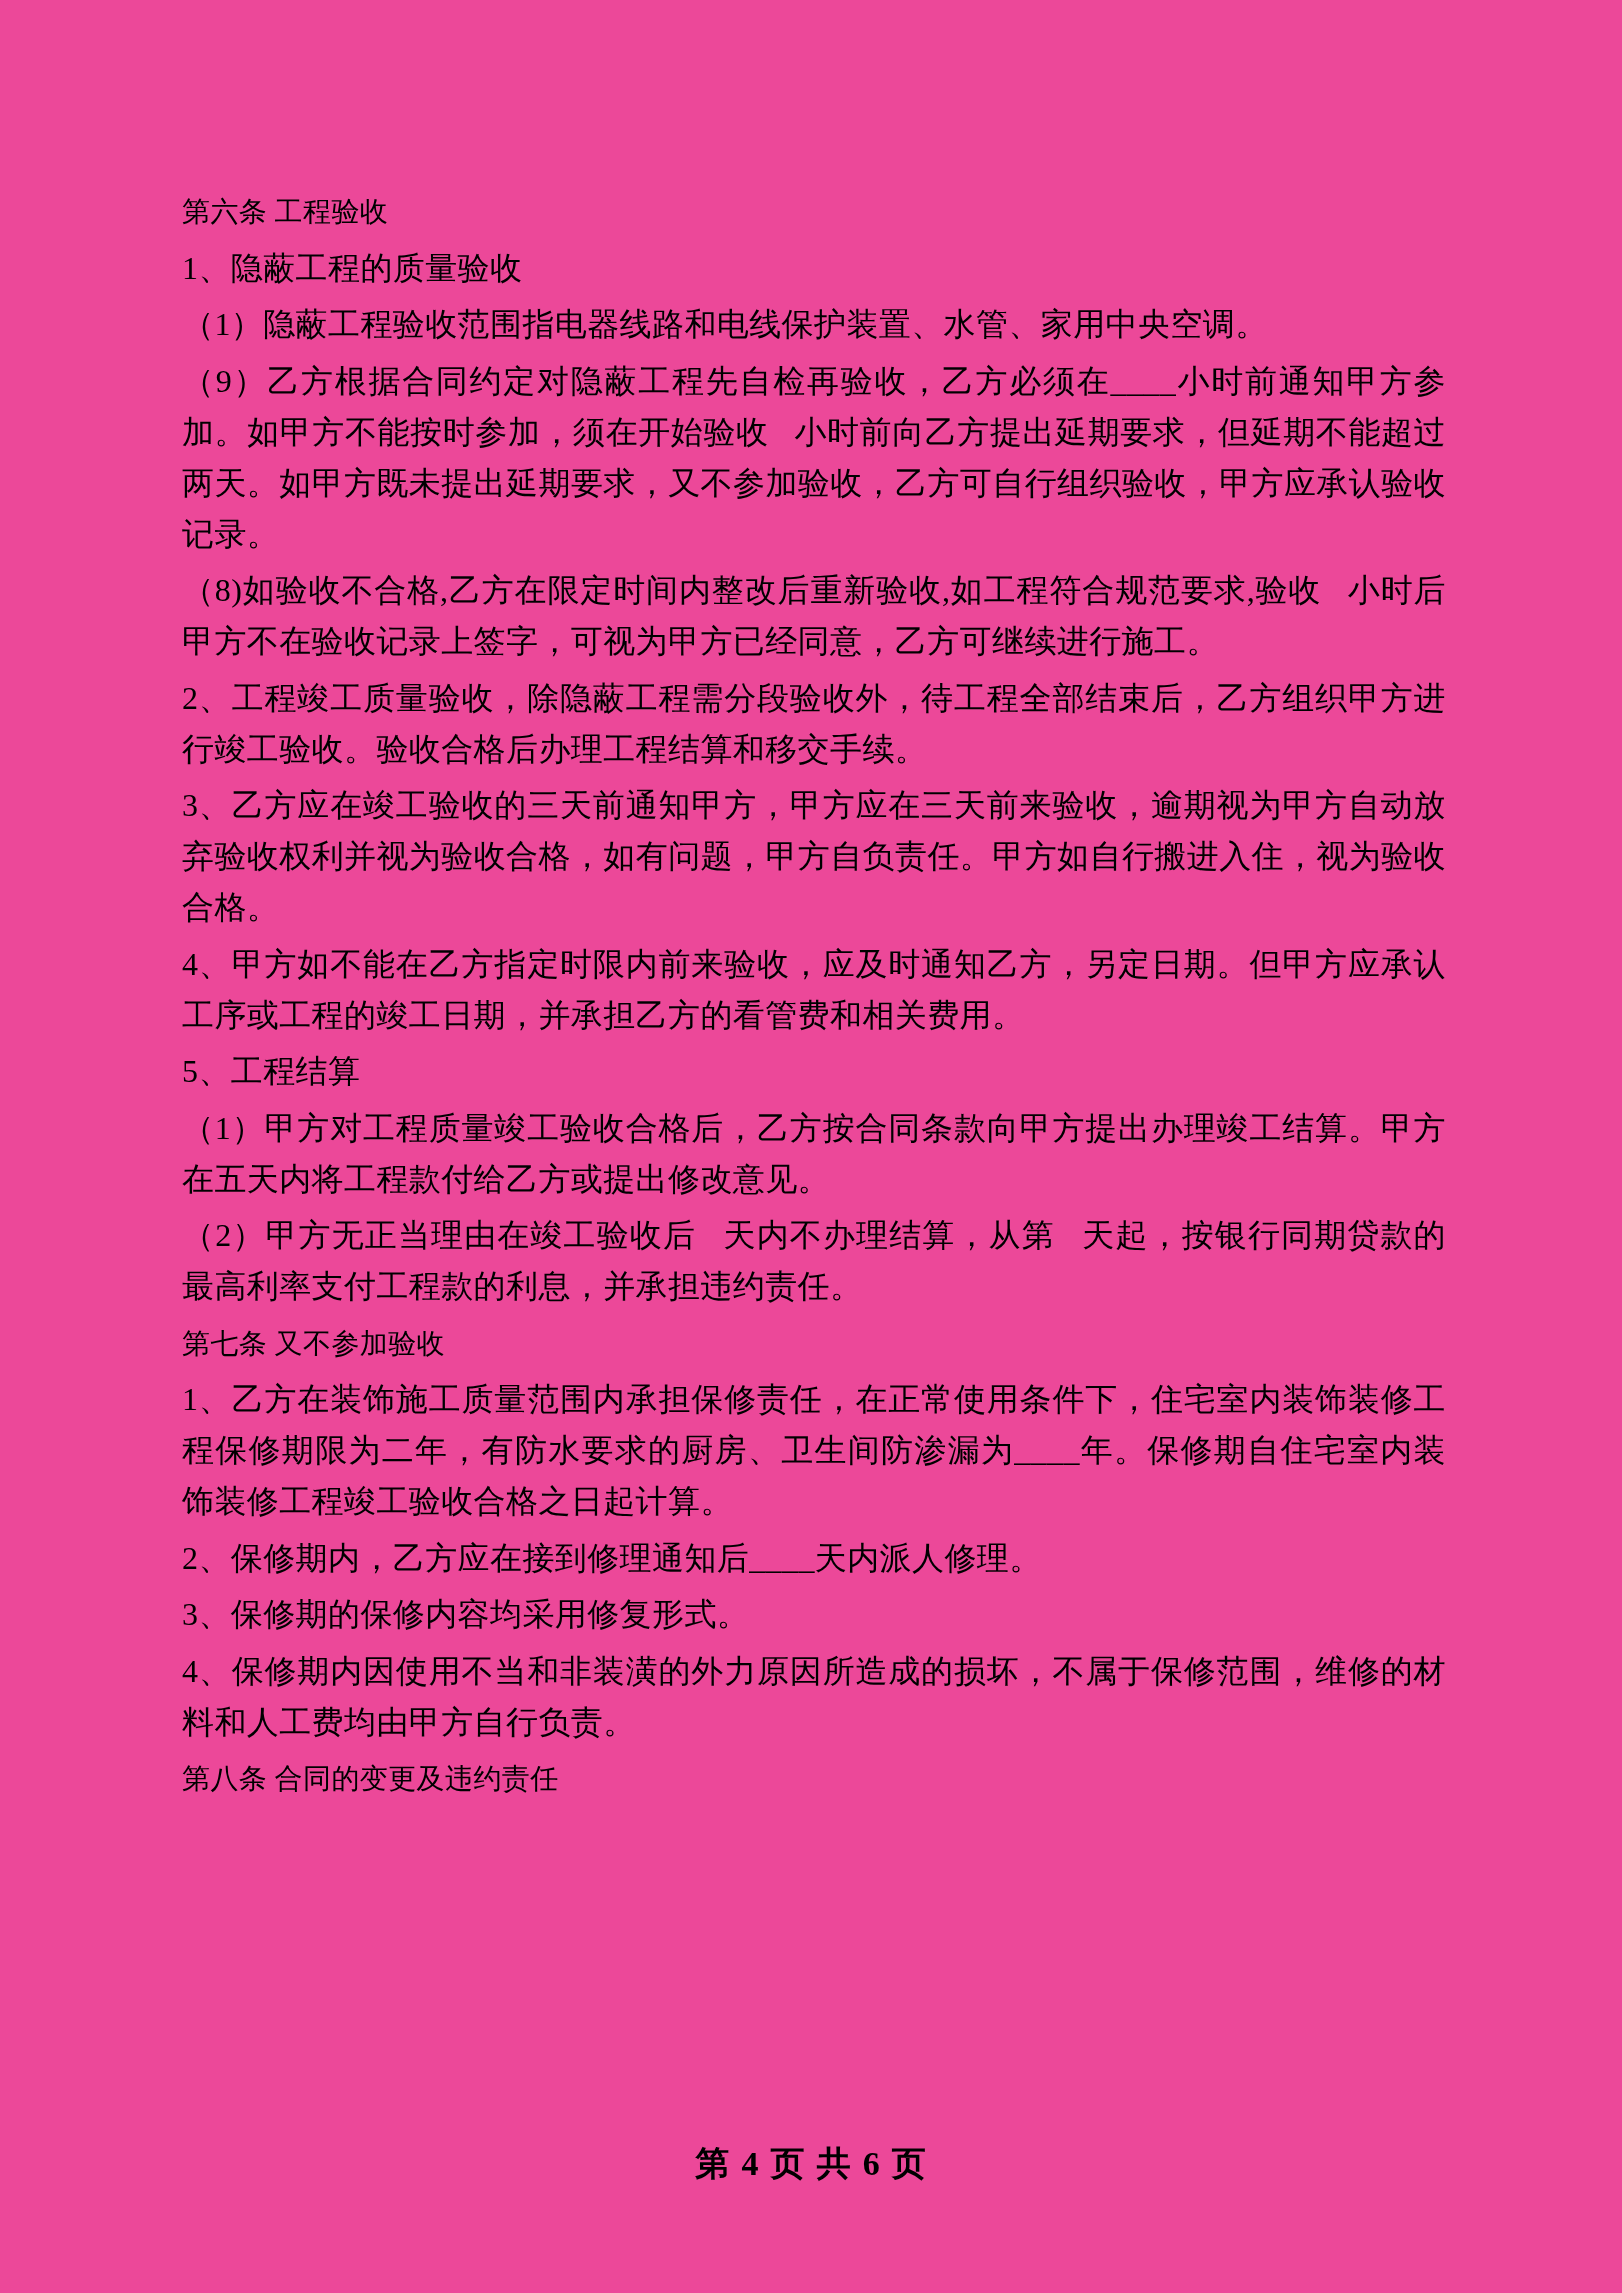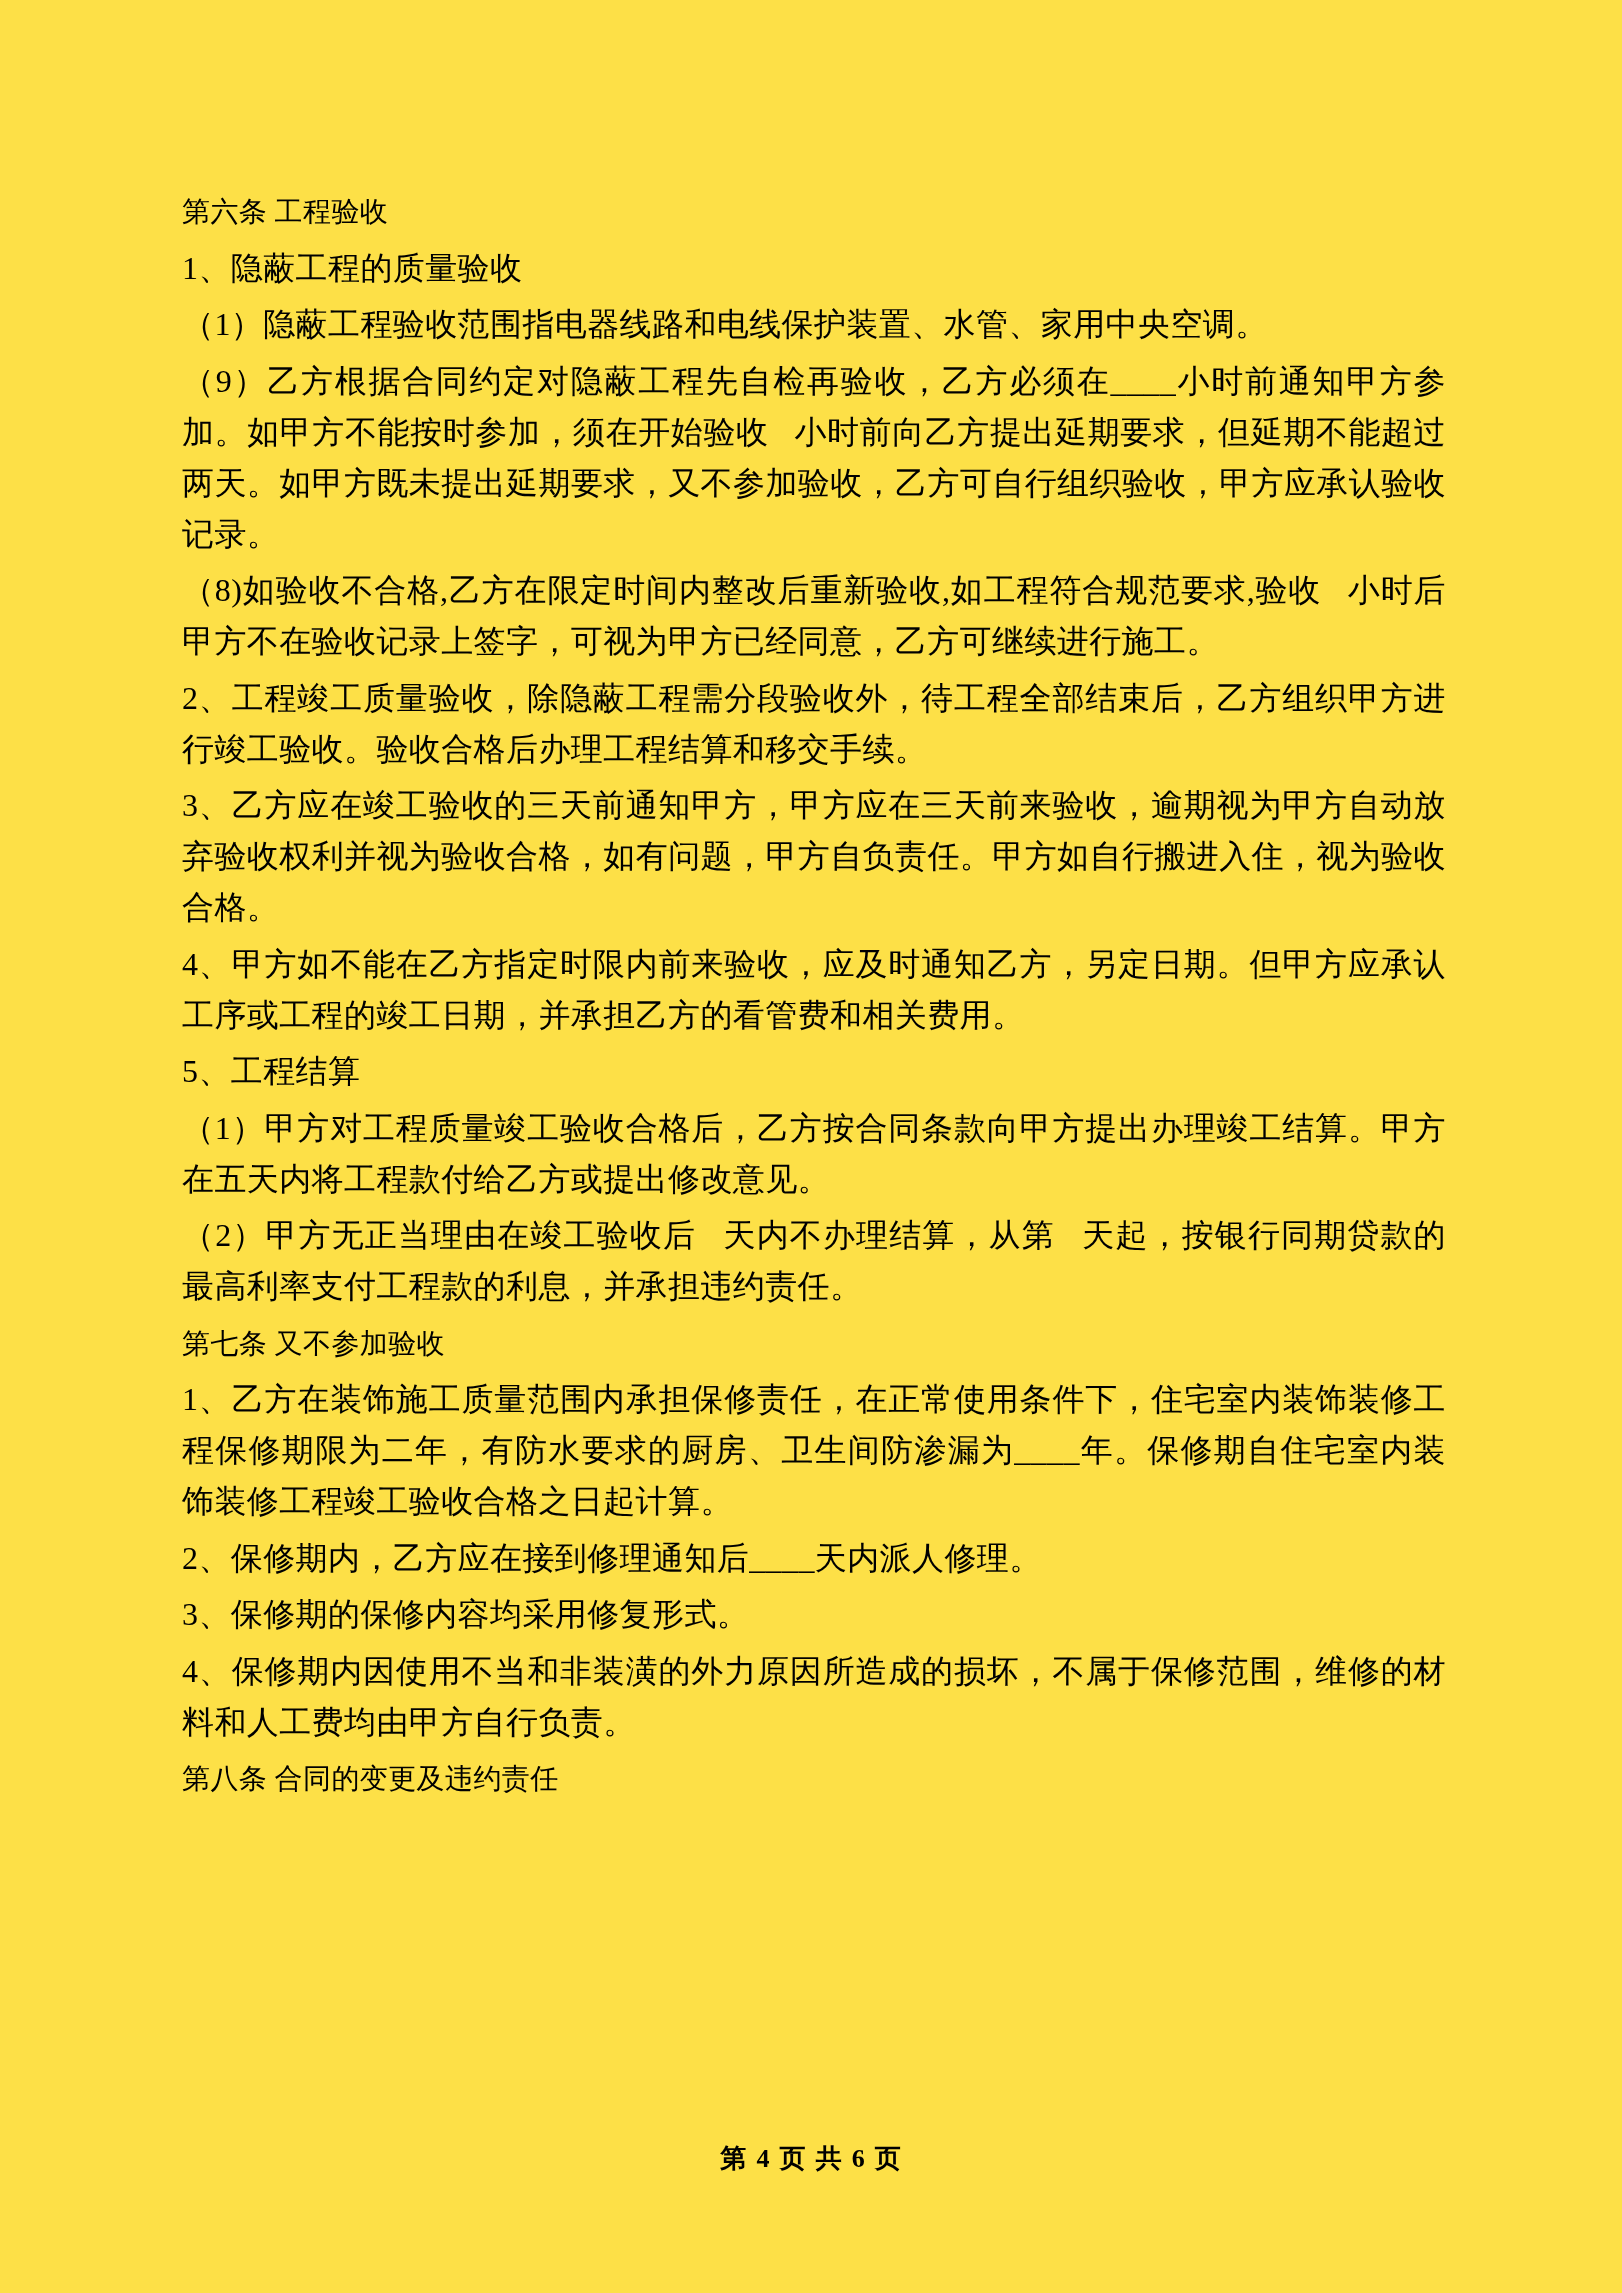--- a/index.html
+++ b/index.html
@@ -14,21 +14,21 @@
     color: #000000;
     position: relative;
     overflow: hidden;
   }
   .page {
     position: absolute;
     left: 0;
     top: 0;
     width: 1623px;
     height: 2294px;
-    background: #fde047;
+    background: #ec4899;
   }
   .content {
     position: absolute;
     left: 182px;
     top: 186px;
     width: 1264px;
   }
   p.para {
     margin: 0 0 5.5px 0;
     font-size: 32px;
@@ -44,21 +44,21 @@
     font-size: 28px;
     line-height: 51px;
     letter-spacing: 0.4px;
   }
   .footer {
     position: absolute;
     left: 0;
     top: 2141px;
     width: 1623px;
     text-align: center;
-    font-size: 26px;
+    font-size: 34px;
     font-weight: bold;
     letter-spacing: 1.8px;
     font-family: "Liberation Serif", "DejaVu Serif", serif;
   }
 </style>
 </head>
 <body>
 
 <div class="page">
   <div class="content">

